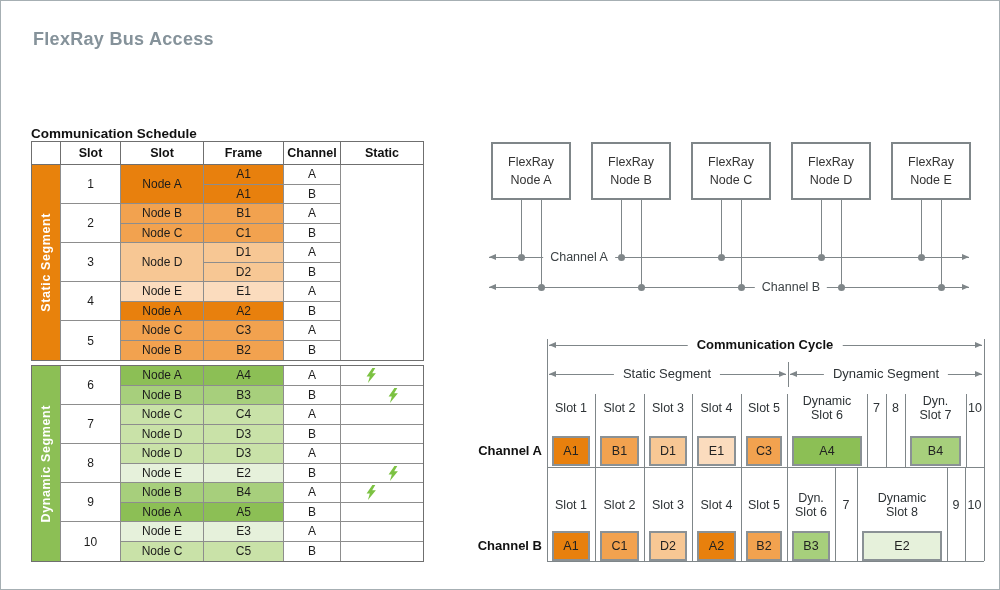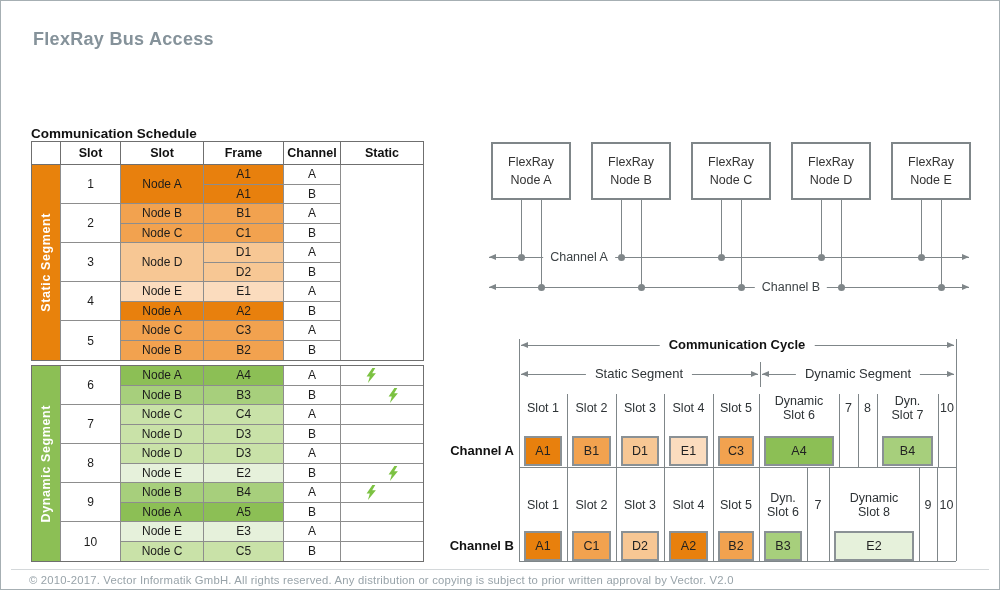--- a/index.html
+++ b/index.html
@@ -22,21 +22,21 @@
   .sched-block.dyn{border-top:1px solid #6F6F6F;margin-top:4px;}
   .cell{display:flex;align-items:center;justify-content:center;font-size:12px;color:#1c1c1c;
         border-right:1px solid #8D8D8D;border-bottom:1px solid #8D8D8D;}
   .seg-label .vtext{writing-mode:vertical-rl;transform:rotate(180deg);color:#fff;font-weight:bold;
         font-size:12.5px;letter-spacing:.6px;}
   .event-cell{position:relative;}
   .bolt{position:absolute;top:2px;width:12px;height:15px;}
 
   
   #cluster{position:absolute;left:488px;top:105px;width:484px;height:200px;}
-  #cycle{position:absolute;left:428px;top:330px;width:535px;height:235px;}
+  #cycle{position:absolute;left:456px;top:330px;width:535px;height:235px;}
   .node-box{position:absolute;width:80px;height:58px;border:2px solid #7F8689;box-sizing:border-box;
         background:#fff;display:flex;flex-direction:column;align-items:center;justify-content:center;
         font-size:12.5px;color:#333;line-height:1.45;text-align:center;}
   .ln{position:absolute;background:#7F8689;}
   .dot{position:absolute;width:7px;height:7px;border-radius:50%;background:#7F8689;}
   .ah{position:absolute;width:0;height:0;border-top:3.5px solid transparent;border-bottom:3.5px solid transparent;}
   .ah.left{border-right:7px solid #7F8689;}
   .ah.right{border-left:7px solid #7F8689;}
   .bus-label{position:absolute;transform:translateX(-50%);background:#fff;padding:0 7px;font-size:12.5px;
         color:#3C4245;line-height:18px;white-space:nowrap;}
@@ -331,14 +331,13 @@
       <div class="frame-box" style="left: 405px; top: 200px; width: 80px; background: rgb(230, 241, 219);">E2</div>
       <div class="ln" style="left: 490px; top: 136px; width: 1px; height: 94px;"></div>
       <div class="slot-label" style="left: 499px; top: 167px;">
         <div>9</div>
       </div>
       <div class="ln" style="left: 508px; top: 136px; width: 1px; height: 94px;"></div>
       <div class="slot-label" style="left: 517.5px; top: 167px;">
         <div>10</div>
       </div>
     </div>
-  <div class="footer"><span>© 2010-2017. Vector Informatik GmbH. All rights reserved. Any distribution or copying is subject to prior written approval by Vector. V2.0</span></div>
 </div>
 
 </body></html>

